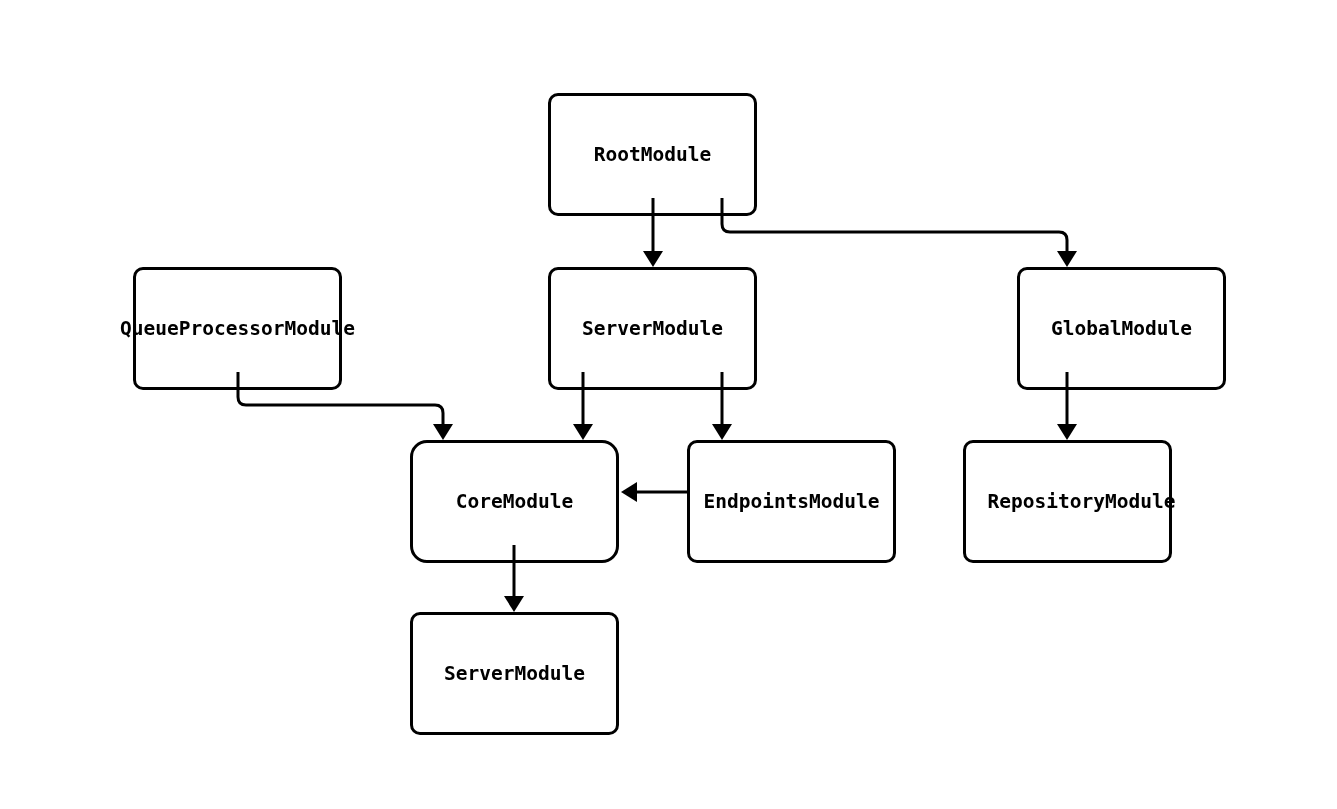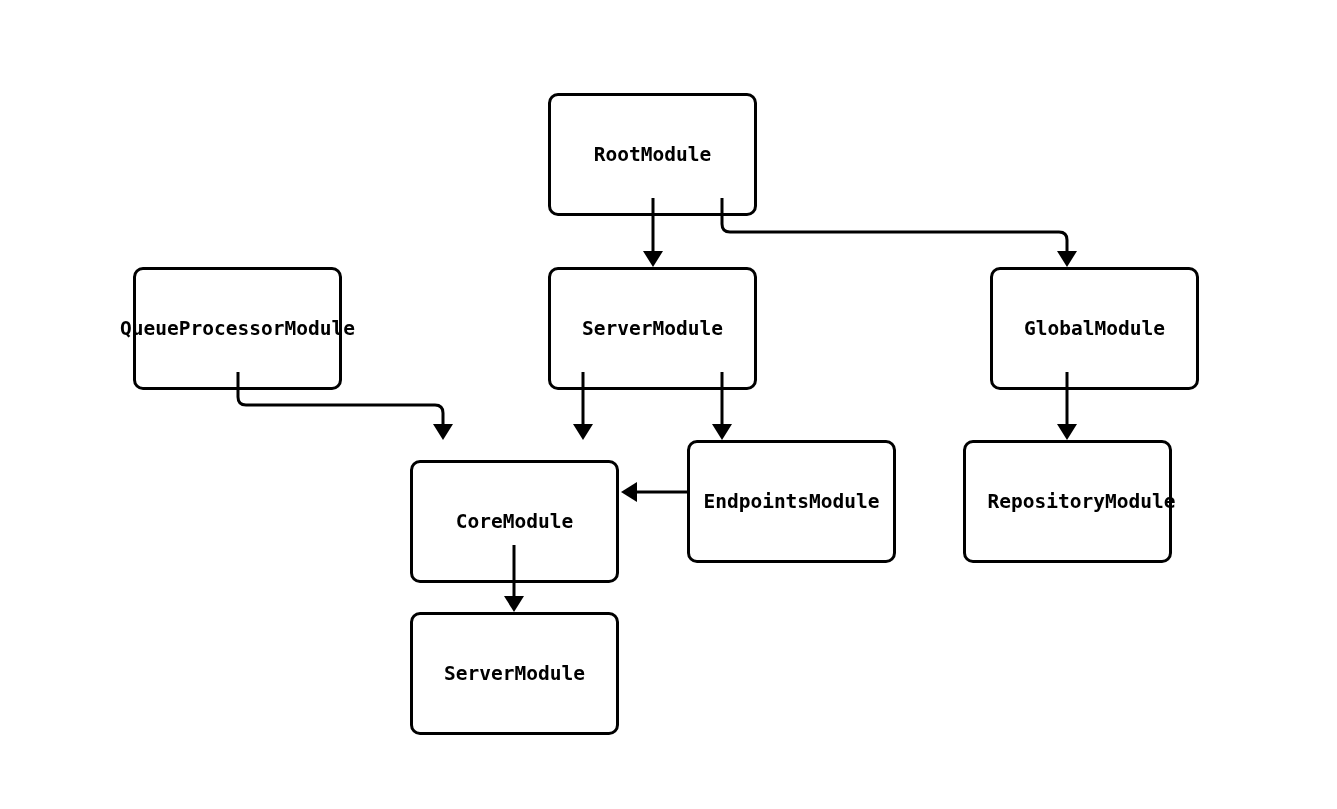--- a/index.html
+++ b/index.html
@@ -31,22 +31,22 @@
     text-align: center;
     font-weight: 700;
     font-size: 19.5px;
     line-height: 22px;
     color: #000000;
   }
   .node span { display: block; white-space: nowrap; }
   .n-root       { left: 548px;  top: 93px;  }
   .n-qproc      { left: 133px;  top: 267px; align-items: center; }
   .n-server     { left: 548px;  top: 267px; }
-  .n-global     { left: 990px;  top: 267px; }
-  .n-core       { left: 410px;  top: 460px; }
+  .n-global     { left: 1017px;  top: 267px; }
+  .n-core       { left: 410px;  top: 440px; border-radius: 17px; }
   .n-endpoints  { left: 687px;  top: 440px; }
   .n-repository { left: 963px;  top: 440px; padding-left: 28px; }
   .n-queue      { left: 410px;  top: 612px; }
   .edge { stroke: #000000; stroke-width: 3; fill: none; }
 </style>
 </head>
 <body>
 
 <div class="canvas">
 

